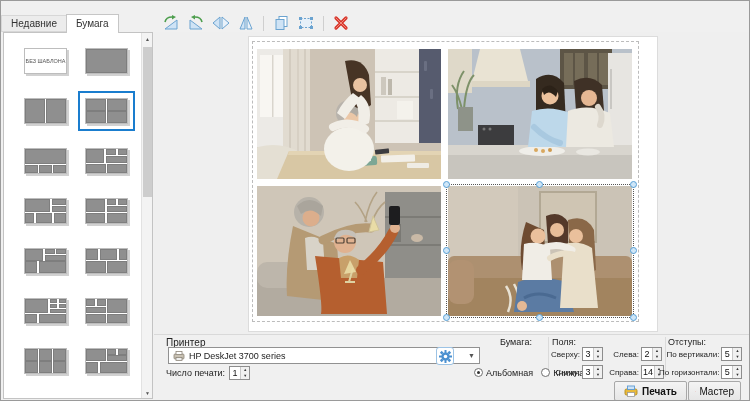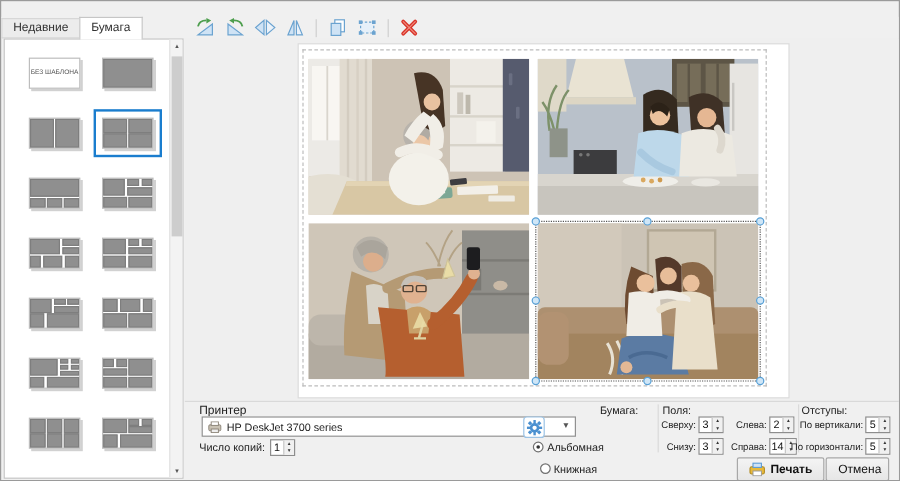--- a/index.html
+++ b/index.html
@@ -465,34 +465,34 @@
             <rect x="10" y="5.5" width="3" height="2"></rect>
             <rect x="1.4" y="1.4" width="2.6" height="2.6" transform="rotate(45 2.7 2.7)"></rect>
             <rect x="9" y="1.4" width="2.6" height="2.6" transform="rotate(45 10.3 2.7)"></rect>
             <rect x="1.4" y="9" width="2.6" height="2.6" transform="rotate(45 2.7 10.3)"></rect>
             <rect x="9" y="9" width="2.6" height="2.6" transform="rotate(45 10.3 10.3)"></rect>
           </g>
           <circle cx="6.5" cy="6.5" r="1.8" fill="#fff"></circle>
         </svg>
     </span>
     <div class="copies-row" style="left:12px;top:31px;">
-      <span style="font-size:9px;">Число копий:</span>
+      <span style="font-size:9px;">Число печати:</span>
       <span class="spin">
           <span class="sv">1</span>
           <span class="sb">
             <i>▲</i>
             <i>▼</i>
           </span>
         </span>
     </div>
 
     <span class="vdiv" style="left:394px;"></span>
 
     <span class="blab" style="left:302px;top:2px;font-size:9px;padding-left:44px;">Бумага:</span>
-    <div class="radio-row" style="left:290px;top:33px;flex-direction:column;">
+    <div class="radio-row" style="left:320px;top:33px;">
       <label><span class="radio on"></span><span>Альбомная</span></label>
       <label><span class="radio"></span><span>Книжная</span></label>
     </div>
 
     <span class="blab" style="left:398px;top:2px;font-size:9px;">Поля:</span>
     <div class="fgrid" id="marginsGrid" style="left:396px;top:12px;">
         <div class="frow">
           <span class="flab">Сверху:</span>
           <span class="spin">
             <span class="sv">3</span>
@@ -566,17 +566,17 @@
           <rect x="3.5" y="1" width="7" height="3.5" fill="#cfe3f5" stroke="#5b9bd5" stroke-width="0.9"></rect>
           <rect x="3.5" y="7.5" width="7" height="4" fill="#fff" stroke="#9a9a9a" stroke-width="0.8"></rect>
         </svg>
       <span>Печать</span>
     </button>
     <button class="btn btn-cancel">
       <svg width="13" height="13" viewBox="0 0 13 13">
           <circle cx="6.5" cy="6.5" r="6" fill="#d8352a" stroke="#a32318" stroke-width="0.8"></circle>
           <path d="M4,4 L9,9 M9,4 L4,9" stroke="#fff" stroke-width="1.8" stroke-linecap="round"></path>
         </svg>
-      <span>Отмена</span>
+      <span>Мастер</span>
     </button>
   </div>
 
 </div>
 
 </body></html>

